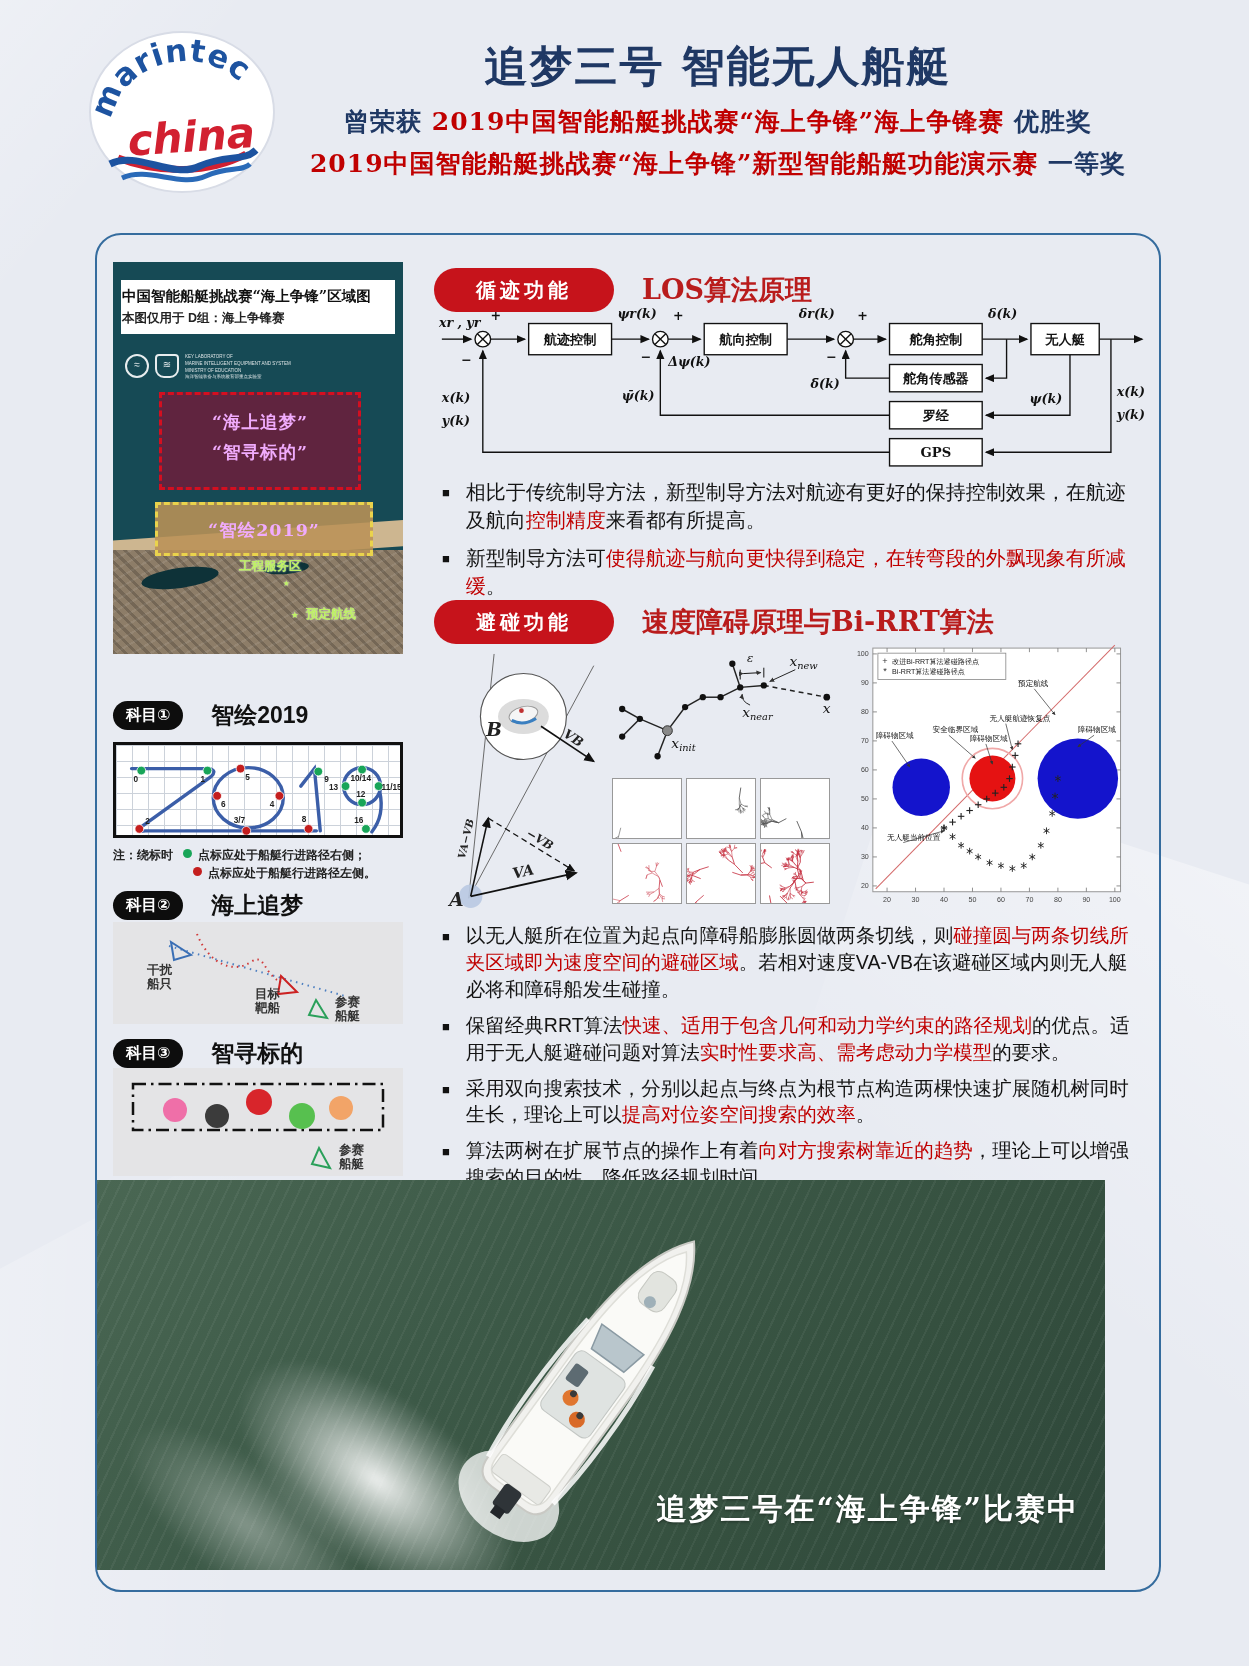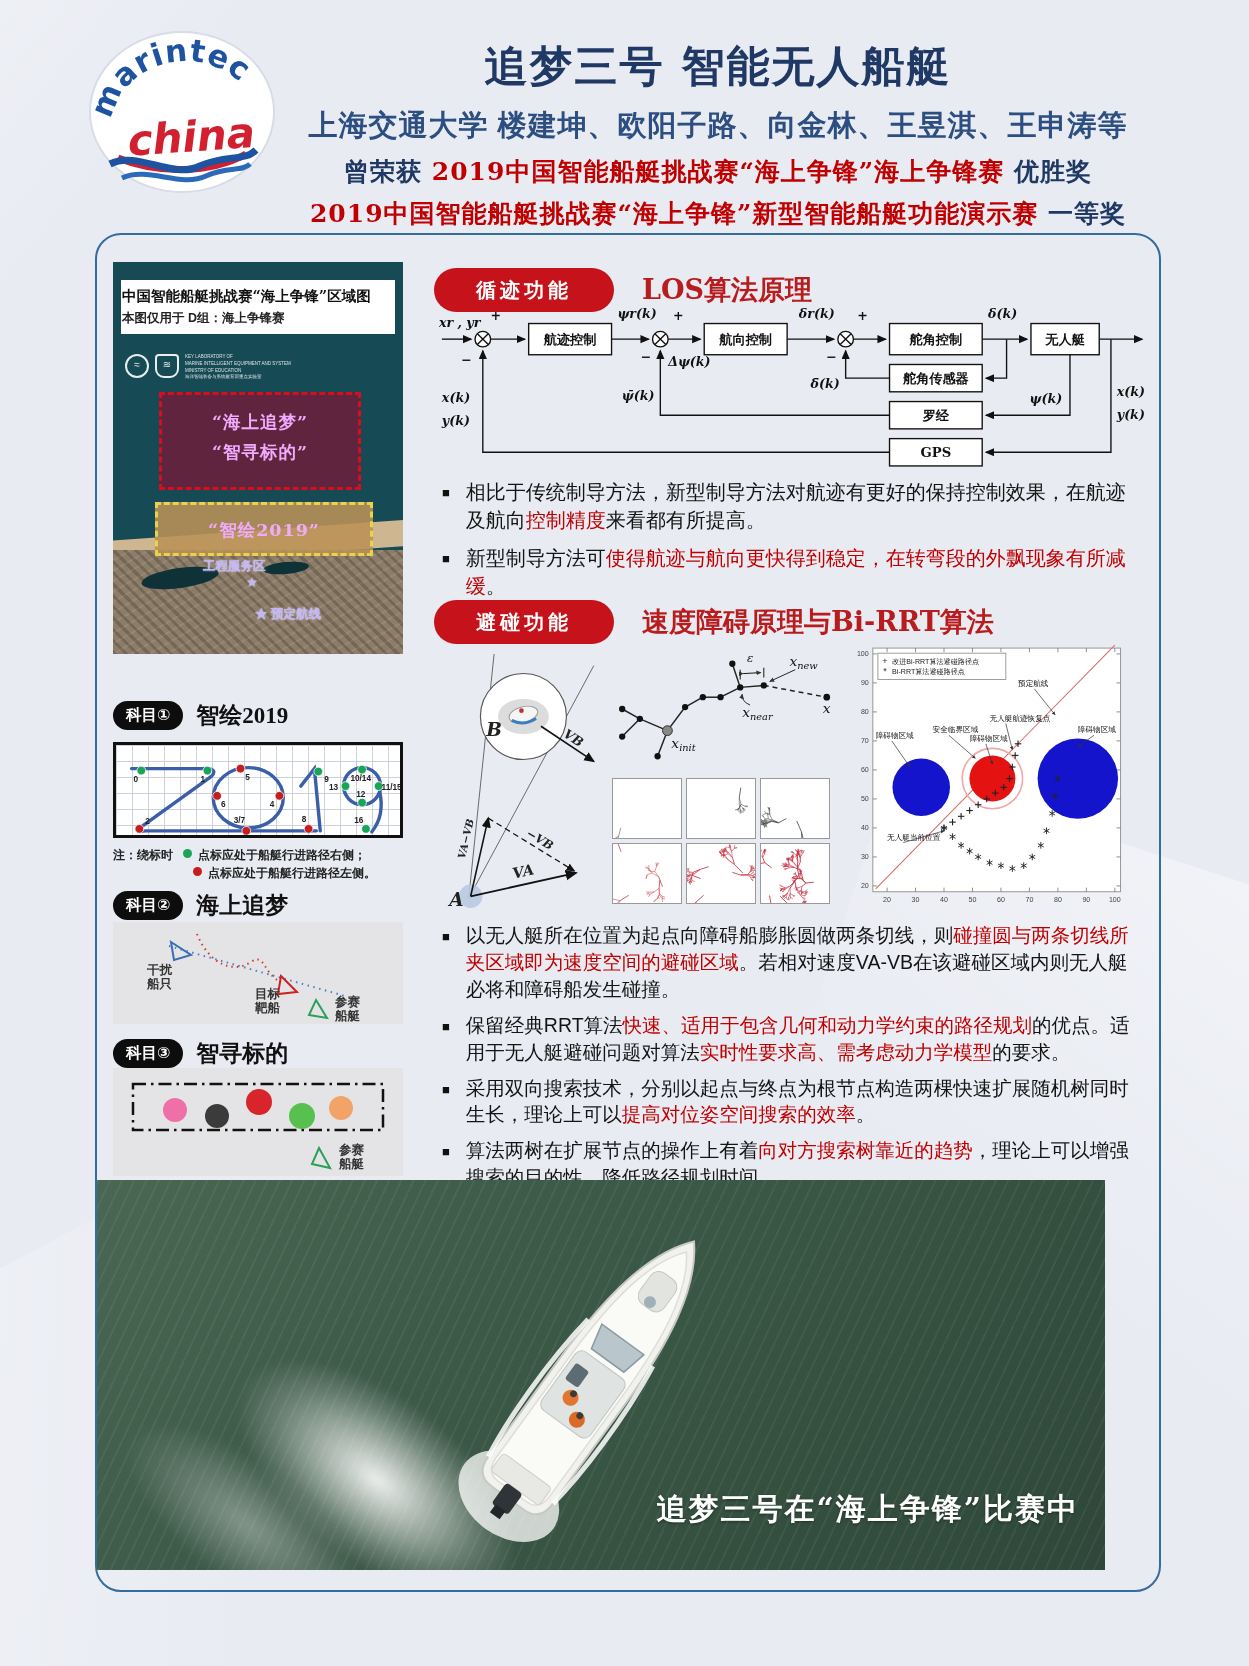--- a/index.html
+++ b/index.html
@@ -38,25 +38,25 @@
   .mlogo{width:20px;height:20px;border:2px solid #fff;border-radius:50%;color:#fff;font-size:10px;
          line-height:18px;text-align:center;margin-right:6px;opacity:.9;}
   .mlogo.shield{border-radius:4px 4px 9px 9px;}
   .labtxt{color:rgba(255,255,255,.85);font-size:4.5px;line-height:1.5;}
   .zone1{position:absolute;left:46px;top:130px;width:202px;height:98px;border:3px dashed #d40f20;
          background:rgba(112,28,58,.82);text-align:center;padding-top:13px;box-sizing:border-box;}
   .zone1 div,.zone2{color:#f0abfc;font-family:"DejaVu Serif","Liberation Serif",serif;font-weight:bold;font-size:17.5px;letter-spacing:1px;}
   .zone1 div{line-height:1.7;}
   .zone2{position:absolute;left:42px;top:240px;width:218px;height:54px;border:3px dashed #ead34c;
          background:rgba(187,146,86,.88);text-align:center;line-height:50px;box-sizing:border-box;}
-  .poi{position:absolute;color:#c4b5fd;font-weight:bold;font-size:12.5px;font-family:Liberation Sans, sans-serif;text-shadow:0 0 2px rgba(255,255,255,.8);}
+  .poi{position:absolute;color:#bef264;font-weight:bold;font-size:12.5px;font-family:Liberation Mono, monospace;text-shadow:0 0 2px rgba(255,255,255,.8);margin-left:36px;}
   
   .secrow{display:flex;align-items:center;}
   .sbadge{background:#0d0d0d;color:#fff;border-radius:15px;padding:4px 13px;font-weight:bold;font-size:15.5px;}
-  .sectitle{margin-left:13px;font-family:Liberation Serif, serif;font-weight:bold;font-size:23px;color:#111;}
+  .sectitle{margin-left:28px;font-family:Liberation Sans, sans-serif;font-weight:bold;font-size:23px;color:#111;}
   
   .d2019{left:113px;top:742px;width:290px;height:96px;border:3px solid #111;box-sizing:border-box;background:
      repeating-linear-gradient(to right,#ccd2da 0 1px,transparent 1px 16px),
      repeating-linear-gradient(to bottom,#ccd2da 0 1px,transparent 1px 16px),#fff;}
   .note{left:113px;top:846px;width:290px;font-size:12px;font-weight:bold;color:#222;line-height:1.5;}
   .dot{display:inline-block;width:9px;height:9px;border-radius:50%;margin:0 6px 1px 10px;}
   .dot.g{background:#18a558;} .dot.r{background:#c41e1e;}
   .note-ind{display:inline-block;width:70px;}
   .gpanel{background:#e4e4e6;}
   
@@ -107,21 +107,20 @@
     <textPath href="#arc1">marintec</textPath>
   </text>
   <text x="40" y="124" font-family="DejaVu Sans, sans-serif" font-weight="bold" font-style="italic" font-size="42" fill="#d22030" transform="rotate(-4 94 116)">china</text>
   <path d="M30,130 C70,146 122,146 158,126" stroke="#d22030" stroke-width="7" fill="none"></path>
   <path d="M22,136 C50,122 84,152 112,138 C138,126 156,134 168,122" stroke="#1d53a0" stroke-width="7" fill="none"></path>
   <path d="M34,150 C60,138 92,160 118,148 C140,138 154,144 162,136" stroke="#2a6ab8" stroke-width="5" fill="none"></path>
 </svg>
 
 <div class="abs hdr-text">
   <div class="title">追梦三号 智能无人船艇</div>
-  <div class="authors">上海交通大学 楼建坤、欧阳子路、向金林、王昱淇、王申涛等</div>
   <div class="award">
     <span class="dk">曾荣获</span>
     <span class="rd">2019中国智能船艇挑战赛“海上争锋”海上争锋赛</span>
     <span class="dk">优胜奖</span>
   </div>
   <div class="award">
     <span class="rd">2019中国智能船艇挑战赛“海上争锋”新型智能船艇功能演示赛</span>
     <span class="dk">一等奖</span>
   </div>
 </div>

